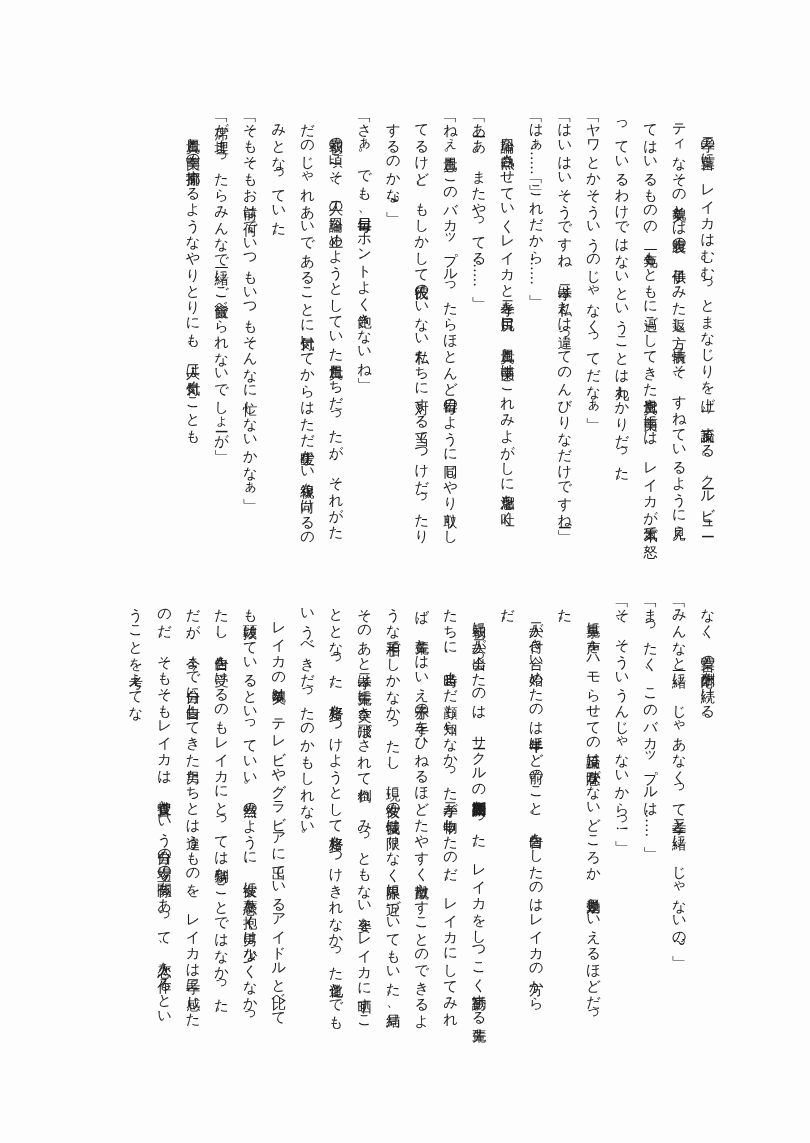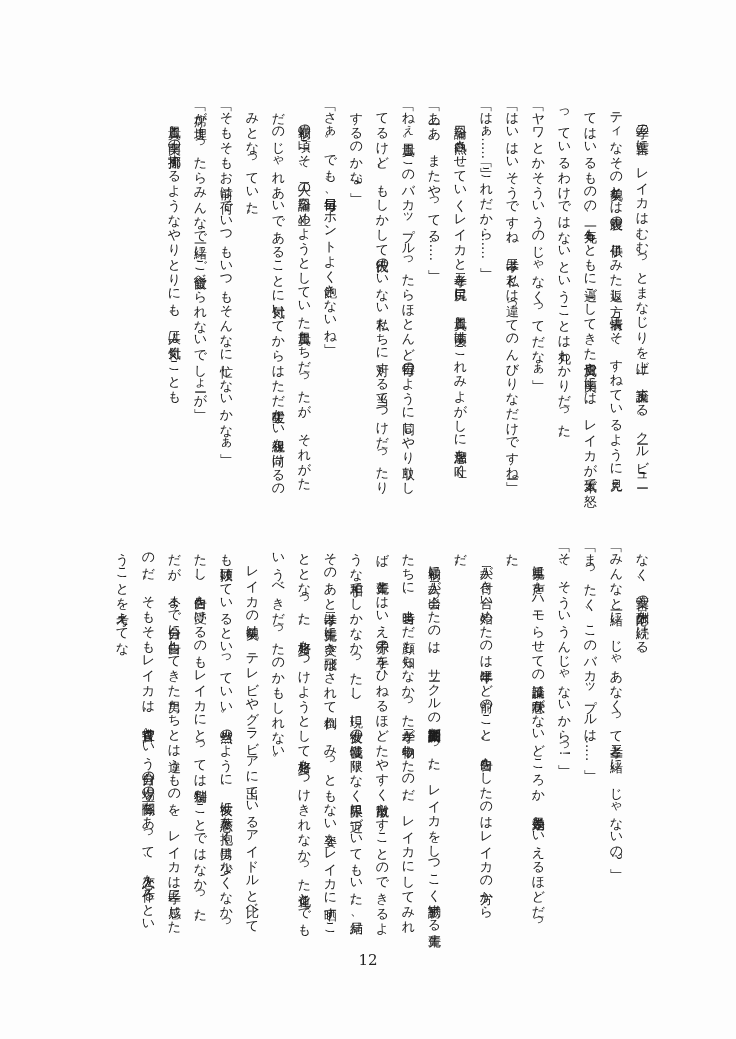--- a/index.html
+++ b/index.html
@@ -77,15 +77,14 @@
     <p>なく、言葉の応酬を続ける。</p>
     <p>「みんなと一緒に、じゃあなくって孝二と一緒に、じゃないの?」</p>
     <p>「まったく、このバカップルは……」</p>
     <p>「そ、そういうんじゃないからっ!」</p>
     <p class="indent">見事に声をハモらせての反論は意味がないどころか、逆効果といえるほどだった。</p>
     <p class="indent">二人が付き合い始めたのは半年ほど前のこと。告白をしたのはレイカの方からだ。</p>
     <p class="indent">最初に二人が出会ったのは、サークルの新入生勧誘期間だった。レイカをしつこく勧誘する先輩たちに、当時まだ顔も知らなかった孝二が物申したのだ。レイカにしてみれば、先輩とはいえ赤子の手をひねるほどたやすく蹴散らすことのできるような相手でしかなかったし、現に彼女の我慢は限りなく限界に近づいてもいた。結局、そのあと孝二は先輩に突き飛ばされて倒れ、みっともない姿をレイカに晒すこととなった。格好をつけようとして格好をつけきれなかった道化とでもいうべきだったのかもしれない。</p>
     <p class="indent">レイカの美貌は、テレビやグラビアに出ているアイドルと比べても頭抜けているといっていい。当然のように、彼女に恋慕を抱く男は少なくなかったし、告白を受けるのもレイカにとっては特別なことではなかった。だが、今まで自分に告白してきた男たちとは違うものを、レイカは孝二に感じたのだ。そもそもレイカは、捜査官という自分の立場の関係もあって、恋人を作るということを考えてな</p>
   </section>
 
-  <footer class="page-number">12</footer>
 
 </main>
 
 </body></html>

